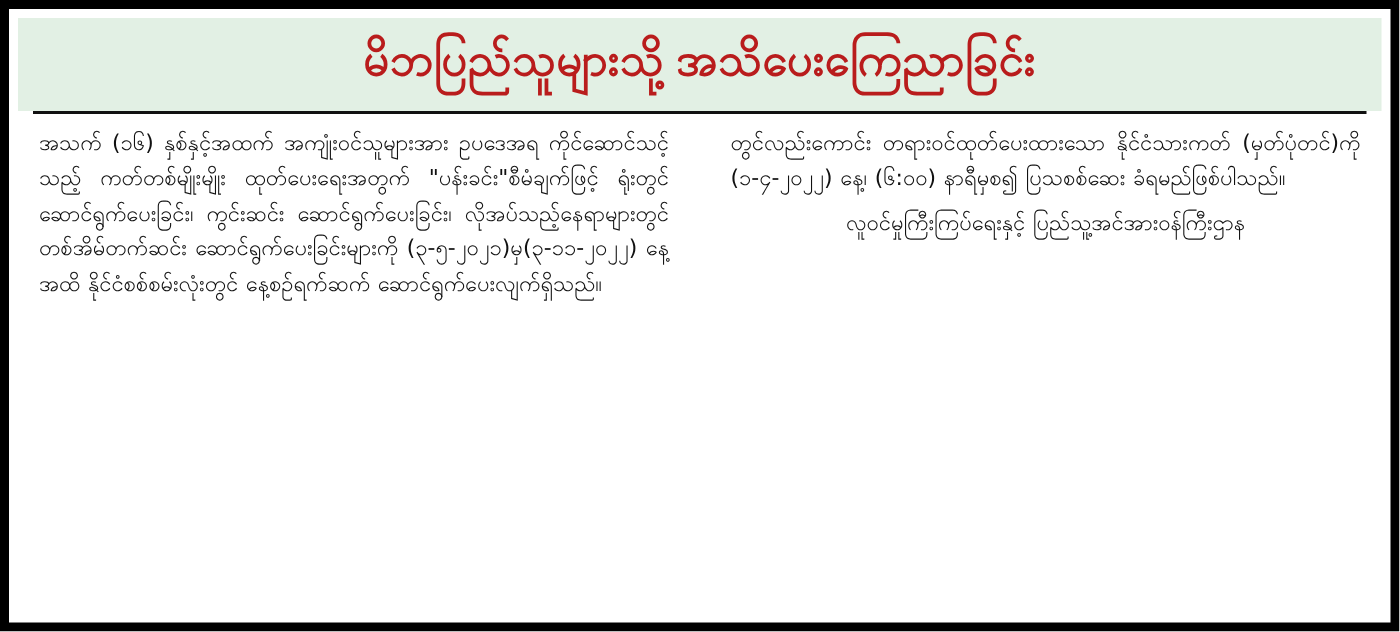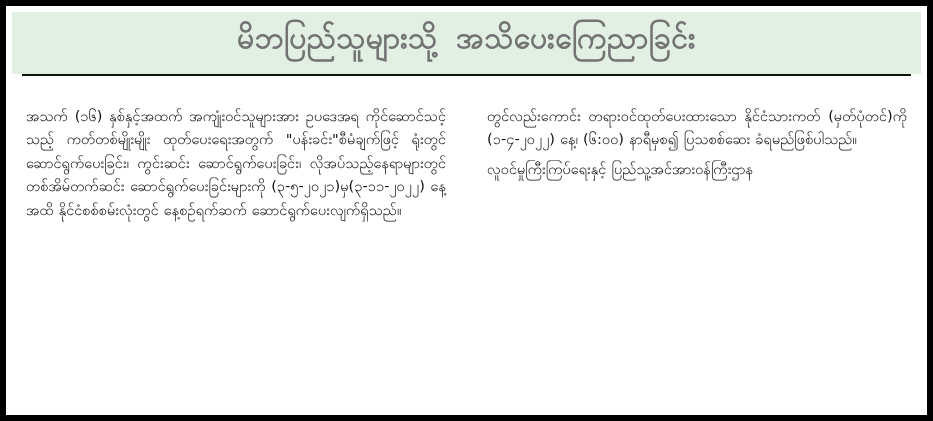--- a/index.html
+++ b/index.html
@@ -31,61 +31,60 @@
     display: flex;
     flex-direction: column;
   }
   .headline-band {
     background: #e2f0e4;
     padding: 10px 12px 14px 12px;
     text-align: center;
     flex: 0 0 auto;
   }
   .headline {
-    font-family: Liberation Mono, monospace;
+    font-family: Liberation Serif, serif;
     font-size: 30px;
     line-height: 1.25;
     font-weight: 700;
-    color: #737373;
+    color: #b91c1c;
     letter-spacing: 0.5px;
     white-space: nowrap;
   }
   .rule {
     height: 2px;
     background: #111111;
     margin: 0 10px;
     flex: 0 0 auto;
   }
   .body-area {
     flex: 1 1 auto;
     display: flex;
     padding: 8px 14px 6px 14px;
     box-sizing: border-box;
     gap: 20px;
   }
   .col {
     flex: 1 1 50%;
     min-width: 0;
-    margin-top: 20px;
   }
   .col p {
     margin: 0 0 6px 0;
     font-family: "DejaVu Sans", sans-serif;
     font-size: 14.6px;
     line-height: 1.62;
     color: #111111;
     text-align: justify;
     text-justify: inter-word;
     word-spacing: 0.5px;
   }
   .col p.indent {
     text-indent: 26px;
   }
   .col p.signoff {
-    text-align: left;
+    text-align: center;
     text-indent: 0;
     margin-top: 2px;
   }
   .col-divider {
     flex: 0 0 1px;
     background: transparent;
   }
 </style>
 </head>
 <body>

